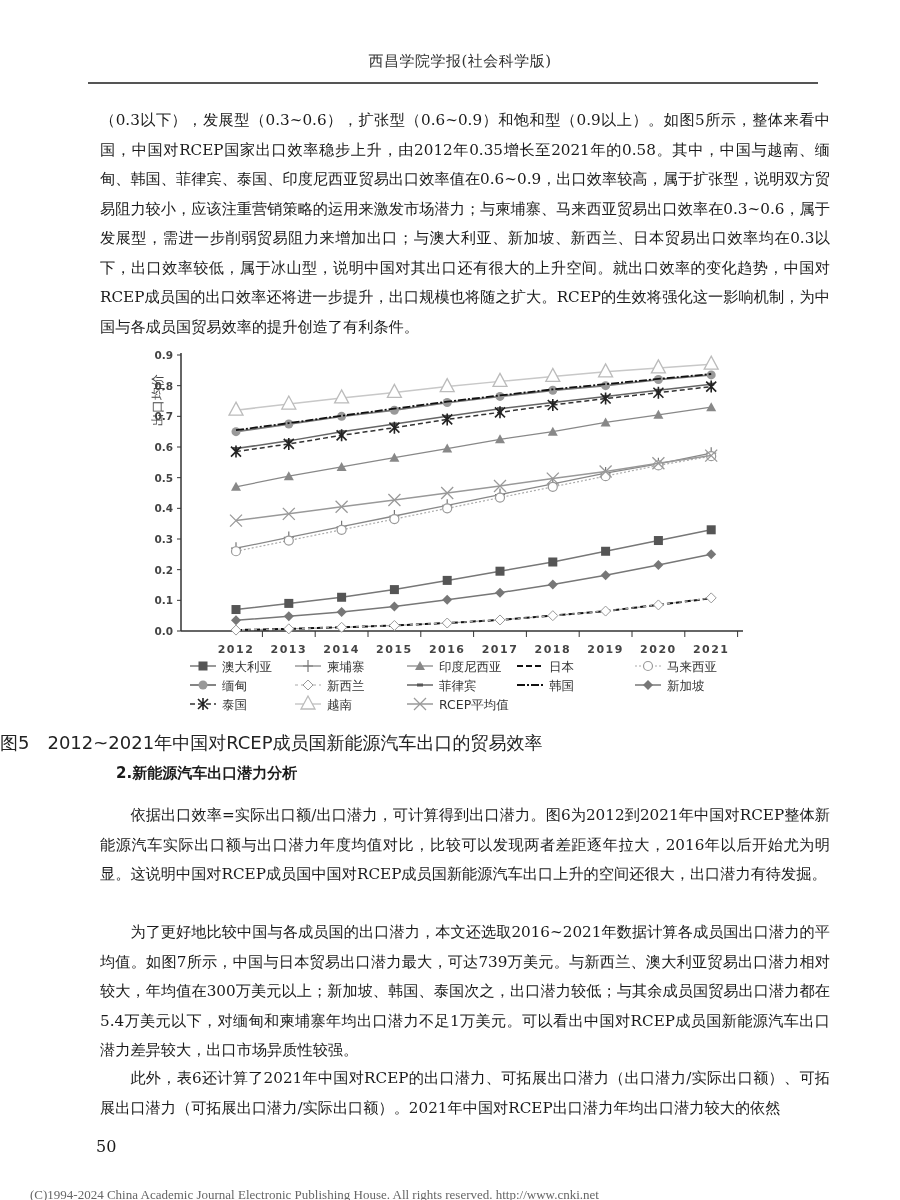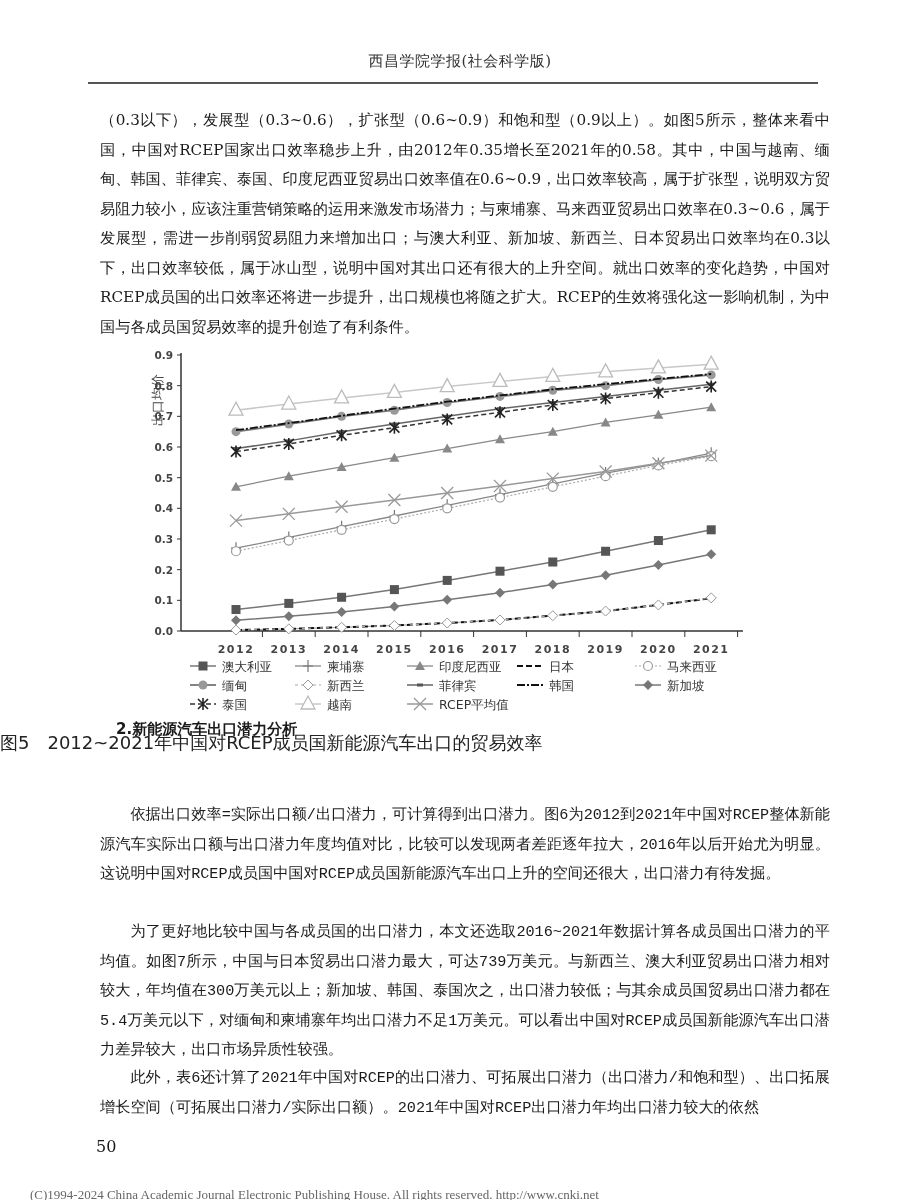--- a/index.html
+++ b/index.html
@@ -3,21 +3,21 @@
 <meta charset="utf-8">
 <style>
   html, body { margin:0; padding:0; background:#ffffff; }
   body { width:900px; height:1200px; position:relative; overflow:hidden;
          font-family: "DejaVu Serif", "Liberation Serif", serif; color:#1a1a1a; }
   .header { position:absolute; top:52px; left:10px; width:900px; text-align:center;
             font-size:15px; color:#333; letter-spacing:0.5px; }
   .header-rule { position:absolute; top:82px; left:88px; width:730px; height:2px; background:#555; }
   .para { position:absolute; left:88px; width:730px; font-size:15.2px; line-height:29.5px;
           text-align:justify; margin:12px; }
-  .para.indent { text-indent:2em;font-family:Liberation Mono, monospace; }
+  .para.indent { text-indent:2em; }
   .section-title { position:absolute; left:116px; font-size:15px; font-weight:bold;
                    font-family:"DejaVu Sans","Liberation Sans",sans-serif; }
   .fig-caption { position:absolute; top:731px; left:0; width:900px; 
                  font-size:18px; font-family:"DejaVu Sans","Liberation Sans",sans-serif; color:#222; }
   .chart-wrap { position:absolute; left:145px; top:340px; width:610px; height:385px; }
   .page-number { position:absolute; top:1137px; left:96px; font-size:16px; }
   .footer { position:absolute; top:1187px; left:30px; font-size:13px; color:#666;
             font-family:"Liberation Serif", serif; white-space:nowrap; }
   svg text { font-family:"DejaVu Sans","Liberation Sans",sans-serif; }
 </style>
@@ -232,20 +232,20 @@
       <polygon points="163,356 156,369 170,369" fill="#fff" stroke="#bbb" stroke-width="1.3"></polygon>
       <text x="182" y="369" font-size="12.5" fill="#333">越南</text>
       <line x1="262" y1="364" x2="288" y2="364" stroke="#999" stroke-width="1.5" stroke-dasharray=""></line>
       <path d="M269,358 L281,370 M281,358 L269,370" stroke="#999" stroke-width="1.3"></path>
       <text x="294" y="369" font-size="12.5" fill="#333">RCEP平均值</text>
     </svg>
 </div>
 
 <div class="fig-caption">图5　2012~2021年中国对RCEP成员国新能源汽车出口的贸易效率</div>
 
-<div class="section-title" style="top:720px;">2.新能源汽车出口潜力分析</div>
+<div class="section-title" style="top:764px;">2.新能源汽车出口潜力分析</div>
 
 <p class="para indent" style="top:789px;">依据出口效率=实际出口额/出口潜力，可计算得到出口潜力。图6为2012到2021年中国对RCEP整体新能源汽车实际出口额与出口潜力年度均值对比，比较可以发现两者差距逐年拉大，2016年以后开始尤为明显。这说明中国对RCEP成员国中国对RCEP成员国新能源汽车出口上升的空间还很大，出口潜力有待发掘。</p>
 <p class="para indent" style="top:906px;">为了更好地比较中国与各成员国的出口潜力，本文还选取2016~2021年数据计算各成员国出口潜力的平均值。如图7所示，中国与日本贸易出口潜力最大，可达739万美元。与新西兰、澳大利亚贸易出口潜力相对较大，年均值在300万美元以上；新加坡、韩国、泰国次之，出口潜力较低；与其余成员国贸易出口潜力都在5.4万美元以下，对缅甸和柬埔寨年均出口潜力不足1万美元。可以看出中国对RCEP成员国新能源汽车出口潜力差异较大，出口市场异质性较强。</p>
-<p class="para indent" style="top:1052px;">此外，表6还计算了2021年中国对RCEP的出口潜力、可拓展出口潜力（出口潜力/和饱和型）、出口拓展增长空间（可拓展出口潜力/实际出口额）。2021年中国对RCEP出口潜力年均出口潜力较大的依然</p>
+<p class="para indent" style="top:1052px;">此外，表6还计算了2021年中国对RCEP的出口潜力、可拓展出口潜力（出口潜力/实际出口额）、可拓展出口潜力（可拓展出口潜力/实际出口额）。2021年中国对RCEP出口潜力年均出口潜力较大的依然</p>
 
 <div class="page-number">50</div>
 <div class="footer">(C)1994-2024 China Academic Journal Electronic Publishing House. All rights reserved.    http://www.cnki.net</div>
 
 </body></html>

